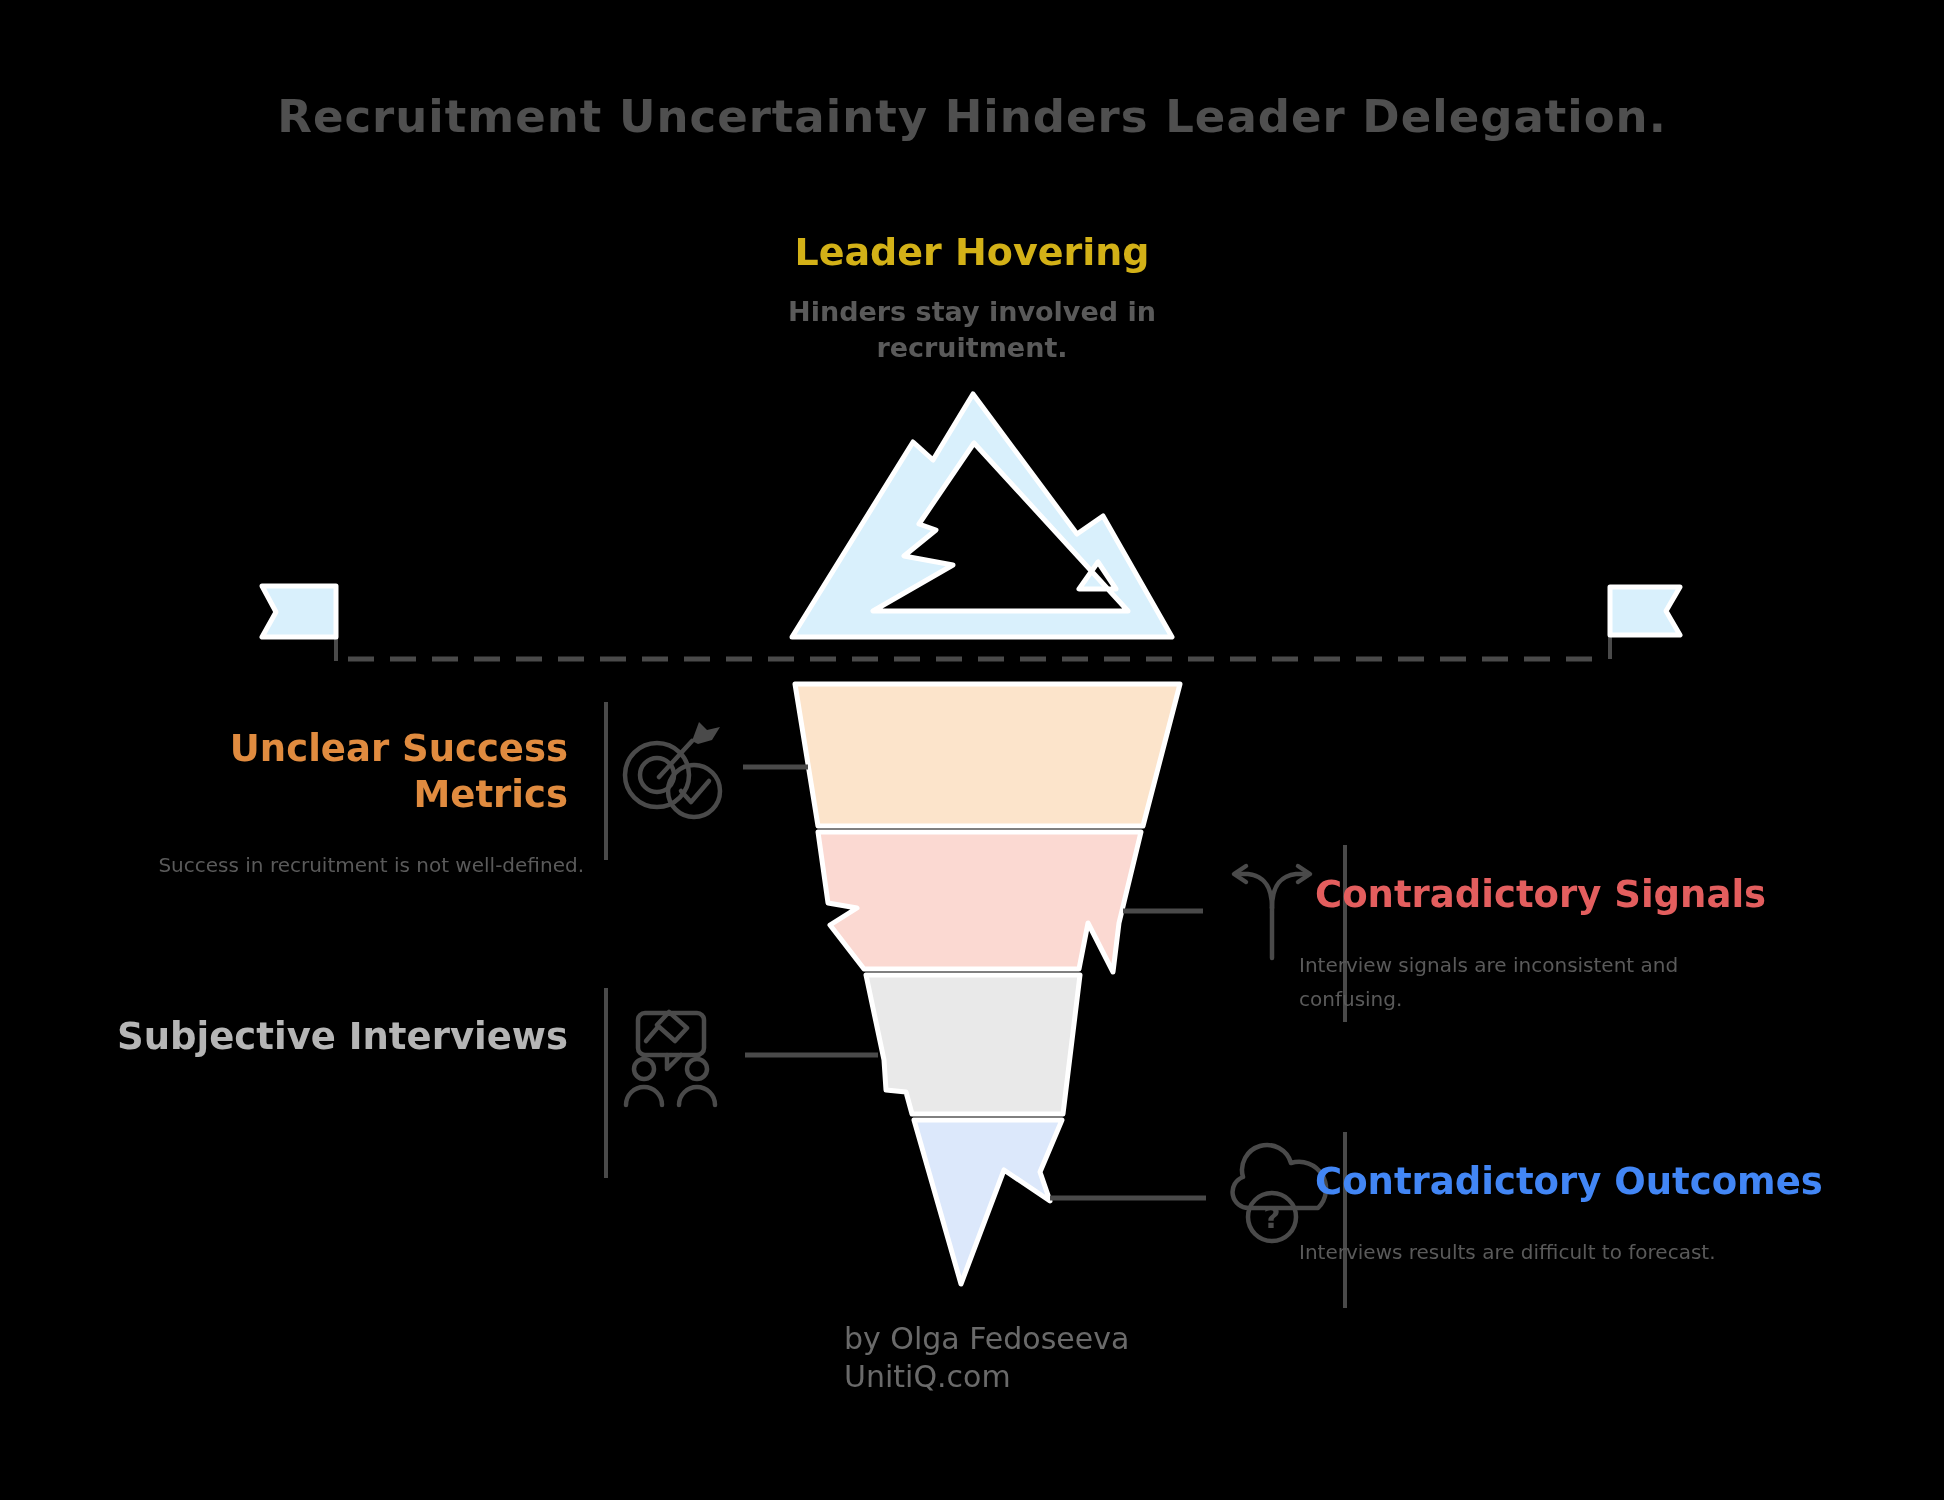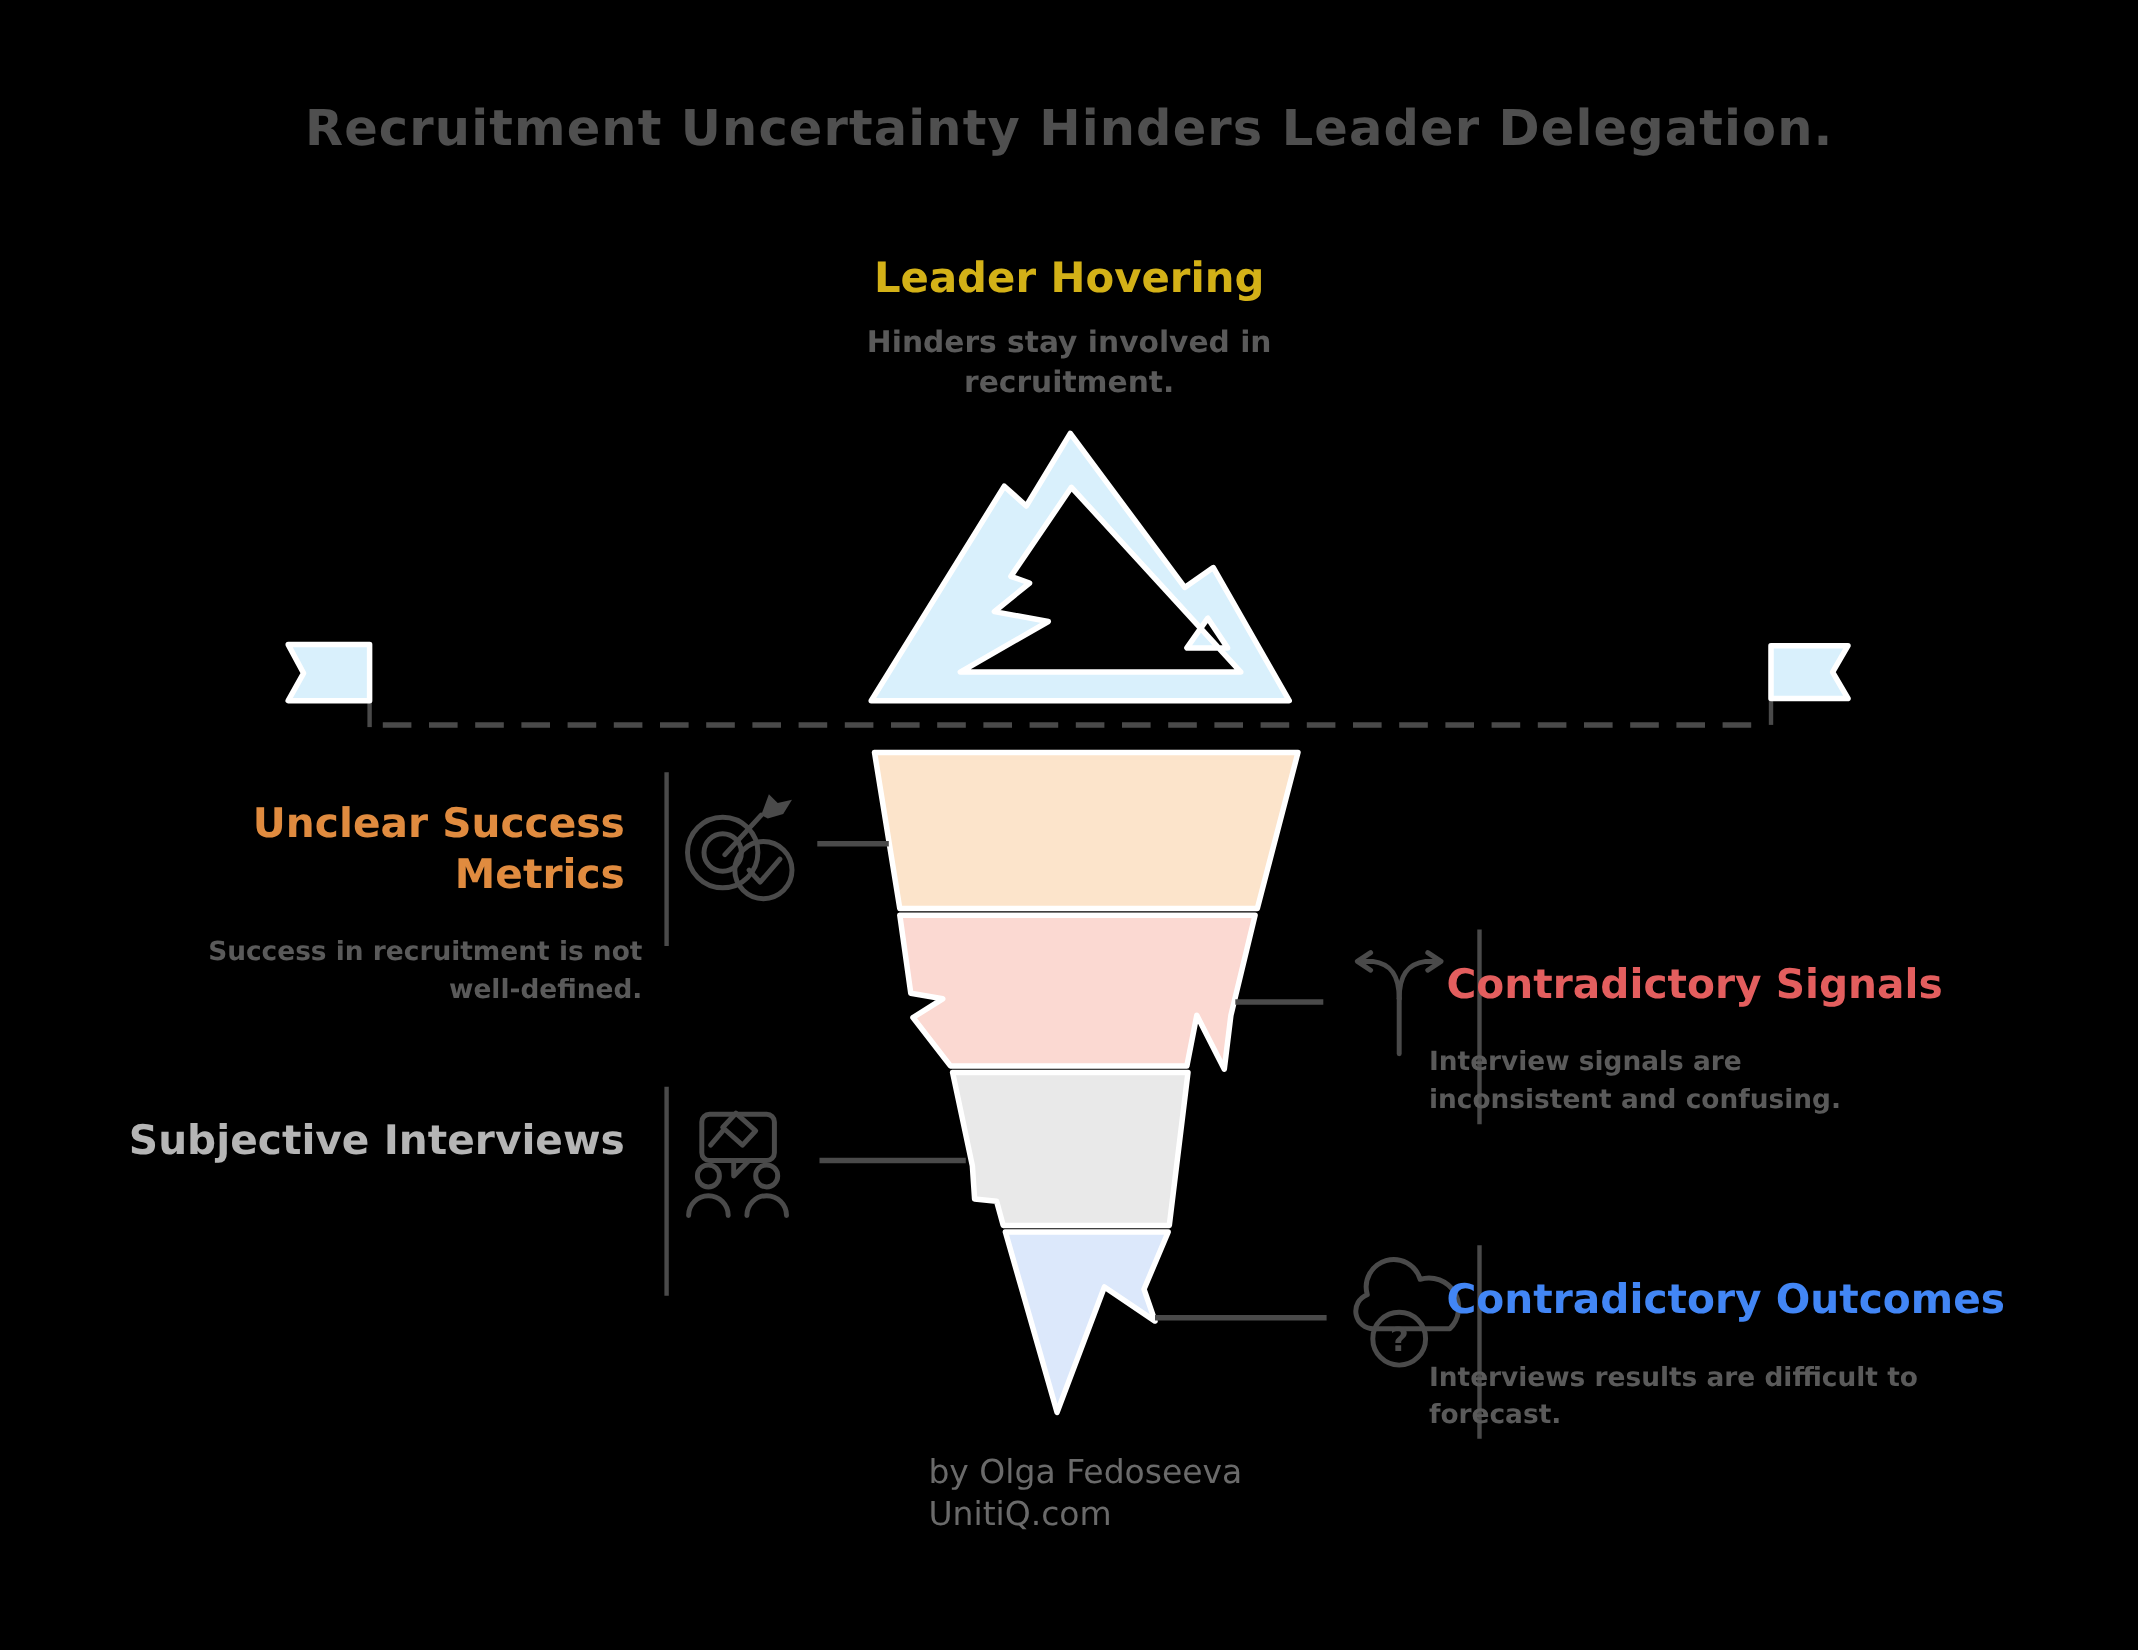--- a/index.html
+++ b/index.html
@@ -13,21 +13,21 @@
   body{width:1944px;height:1500px;position:relative;overflow:hidden;
        font-family:"DejaVu Sans","Liberation Sans",sans-serif;}
   .abs{position:absolute;}
   .title{top:90px;left:0;width:1944px;text-align:center;font-size:45px;font-weight:bold;
          color:var(--title-text);letter-spacing:1px;}
   .surface-label{top:230px;left:0;width:1944px;text-align:center;font-size:38px;
          font-weight:bold;color:var(--accent-yellow);}
   .surface-desc{top:294px;left:772px;width:400px;text-align:center;font-size:27px;
          line-height:36px;font-weight:bold;color:var(--body-text);}
   .side-block h2{margin:16px;font-size:37px;font-weight:bold;line-height:46px;}
-  .side-block p{margin:30px 0 0 0;font-size:24px;line-height:34px;font-weight:bold;
+  .side-block p{margin:30px 0 0 0;font-size:20px;line-height:34px;font-weight:normal;
          color:var(--body-text);}
   .left-block{right:1360px;width:500px;text-align:right;}
   .left-block p{margin-left:auto;}
   .right-block{left:1299px;width:540px;text-align:left;}
   .block-usm{top:710px;}
   .block-usm h2{color:var(--accent-orange);}
   .block-usm p{width:440px;}
   .block-cs{top:856px;}
   .block-cs h2{color:var(--accent-red);}
   .block-cs p{width:410px;}

